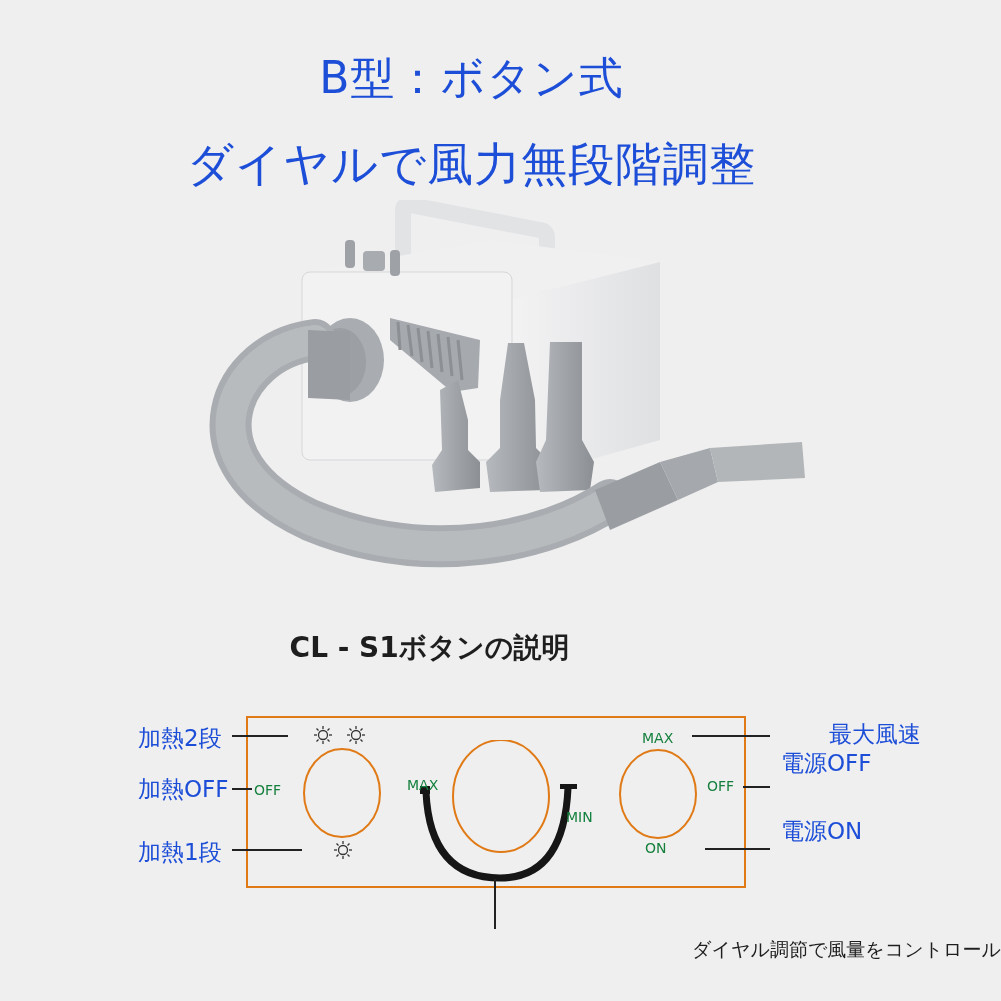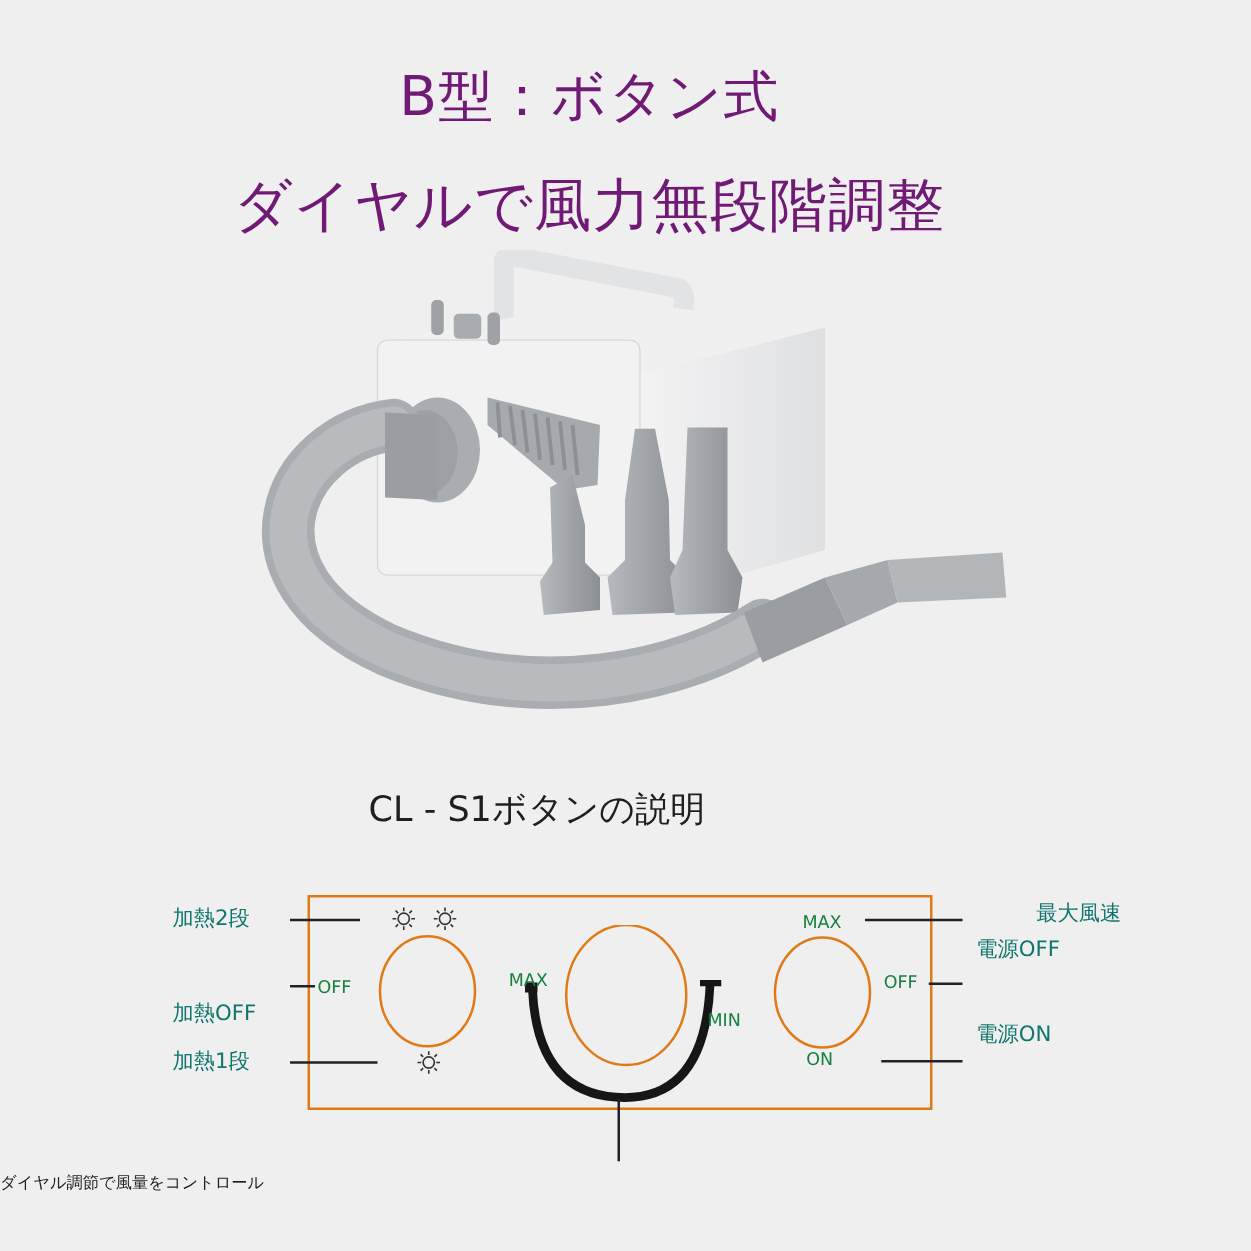--- a/index.html
+++ b/index.html
@@ -3,35 +3,35 @@
   <meta charset="utf-8">
   <style>
     html, body { margin: 0; padding: 0; }
     body {
       width: 1001px; height: 1001px; background: #efefef; position: relative; overflow: hidden;
       font-family: "DejaVu Sans", "Liberation Sans", sans-serif; color: #2b2b2b;
     }
     .abs { position: absolute; }
     .title {
       left: 0; width: 943px; text-align: center; font-size: 44px; font-weight: 500;
-      color: #701a75; letter-spacing: 1px; line-height: 1;
+      color: #1d4ed8; letter-spacing: 1px; line-height: 1;
     }
     #title1 { top: 56px; }
     #title2 { top: 141px; font-size: 46px; }
     #product { left: 190px; top: 200px; width: 620px; height: 400px; }
     .subtitle {
       left: 0; width: 859px; text-align: center; top: 634px; font-size: 28px;
-      font-weight: normal; color: #1e1e1e; line-height: 1;
+      font-weight: bold; color: #1e1e1e; line-height: 1;
     }
     .panel { left: 246px; top: 716px; width: 500px; height: 172px; border: 2px solid #e07a16; box-sizing: border-box; }
-    .side-label { font-size: 17px; color: #0f766e; line-height: 1; white-space: nowrap; }
+    .side-label { font-size: 23px; color: #1d4ed8; line-height: 1; white-space: nowrap; }
     .small { font-size: 14px; color: #15803d; line-height: 1; }
     .line { background: #222; height: 2px; }
     .vline { background: #222; width: 2px; }
-    .caption { left: 0; width: 1001px; text-align: left; top: 940px; font-size: 13px; color: #1e1e1e; line-height: 1; }
+    .caption { left: 0; width: 1001px; text-align: right; top: 940px; font-size: 19px; color: #1e1e1e; line-height: 1; }
   </style>
 </head>
 <body>
 
 <div id="title1" class="abs title">B型：ボタン式</div>
 <div id="title2" class="abs title">ダイヤルで風力無段階調整</div>
 
 <svg id="product" class="abs" viewBox="0 0 620 400">
   <defs>
     <linearGradient id="boxg" x1="0" y1="0" x2="1" y2="0">
@@ -156,19 +156,19 @@
 <div class="abs line" style="left:232px;top:788px;width:20px;"></div>
 <div class="abs line" style="left:232px;top:849px;width:70px;"></div>
 
 <div class="abs line" style="left:692px;top:735px;width:78px;"></div>
 <div class="abs line" style="left:743px;top:786px;width:27px;"></div>
 <div class="abs line" style="left:705px;top:848px;width:65px;"></div>
 
 <div class="abs vline" style="left:494px;top:879px;height:50px;"></div>
 
 <div class="abs side-label" style="left:138px;top:727px;">加熱2段</div>
-<div class="abs side-label" style="left:138px;top:778px;margin-top:25px;">加熱OFF</div>
+<div class="abs side-label" style="left:138px;top:778px;">加熱OFF</div>
 <div class="abs side-label" style="left:138px;top:841px;">加熱1段</div>
 <div class="abs side-label" style="left:781px;top:723px;margin-left:48px;">最大風速</div>
 <div class="abs side-label" style="left:781px;top:752px;">電源OFF</div>
 <div class="abs side-label" style="left:781px;top:820px;">電源ON</div>
 
 <div class="abs caption">ダイヤル調節で風量をコントロール</div>
 
 </body></html>

